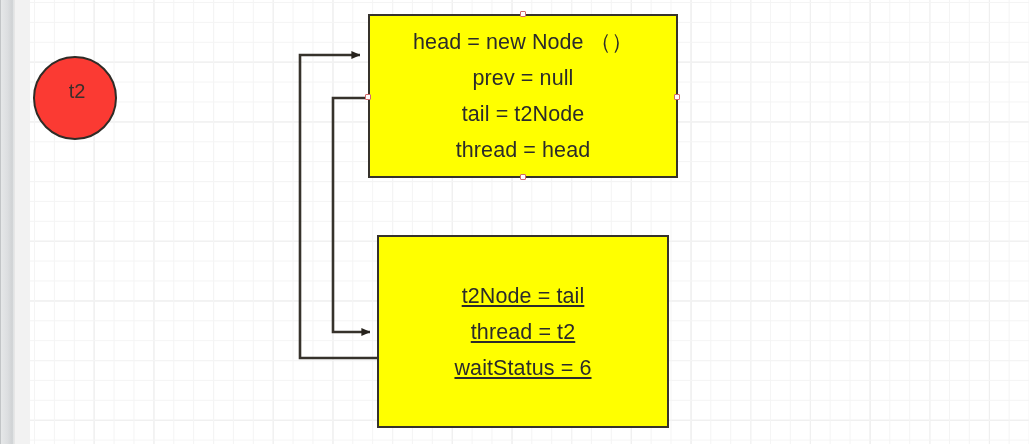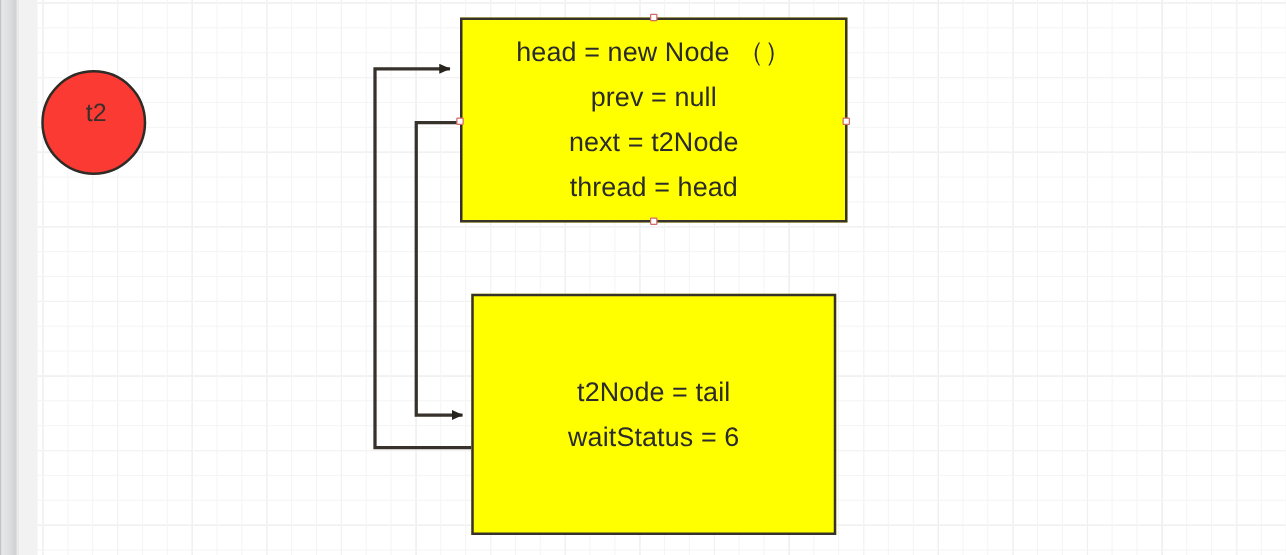--- a/index.html
+++ b/index.html
@@ -83,21 +83,21 @@
     justify-content: center;
     color: #2b2b2b;
   }
   .node-line {
     font-size: 21.5px;
     line-height: 36px;
     white-space: pre;
     letter-spacing: 0.1px;
   }
   #box-head  { left: 368px; top: 14px;  width: 310px; height: 164px; }
-  #box-t2node{ left: 377px; top: 235px; width: 292px; height: 193px; }
+  #box-t2node{ left: 377px; top: 235px; width: 292px; height: 193px; text-decoration: underline; }
 
   #circle-t2 {
     position: absolute;
     left: 33px; top: 56px;
     width: 84px; height: 84px;
     box-sizing: border-box;
     border-radius: 50%;
     background: #fb3a33;
     border: 2px solid #2f2b26;
   }
@@ -147,26 +147,27 @@
     <path d="M368,98 L333,98 L333,332 L370,332" fill="none" stroke="#36322b" stroke-width="2.6" stroke-linejoin="miter" marker-end="url(#arrowhead)"></path>
   </svg>
 
   <div id="circle-t2">
     <div id="circle-t2-label">t2</div>
   </div>
 
   <div id="box-head" class="node-box">
     <div class="node-line">head = new Node （）</div>
     <div class="node-line">prev = null</div>
-    <div class="node-line">next = t2Node</div>
+    <div class="node-line">tail = t2Node</div>
     <div class="node-line">thread = head</div>
   </div>
   <div class="handle" style="left:520px; top:11px;"></div>
   <div class="handle" style="left:520px; top:174px;"></div>
   <div class="handle" style="left:365px; top:94px;"></div>
   <div class="handle" style="left:674px; top:94px;"></div>
 
   <div id="box-t2node" class="node-box">
     <div class="node-line">t2Node = tail</div>
+    <div class="node-line">thread = t2</div>
     <div class="node-line">waitStatus = 6</div>
   </div>
 
 </div>
 
 </body></html>

